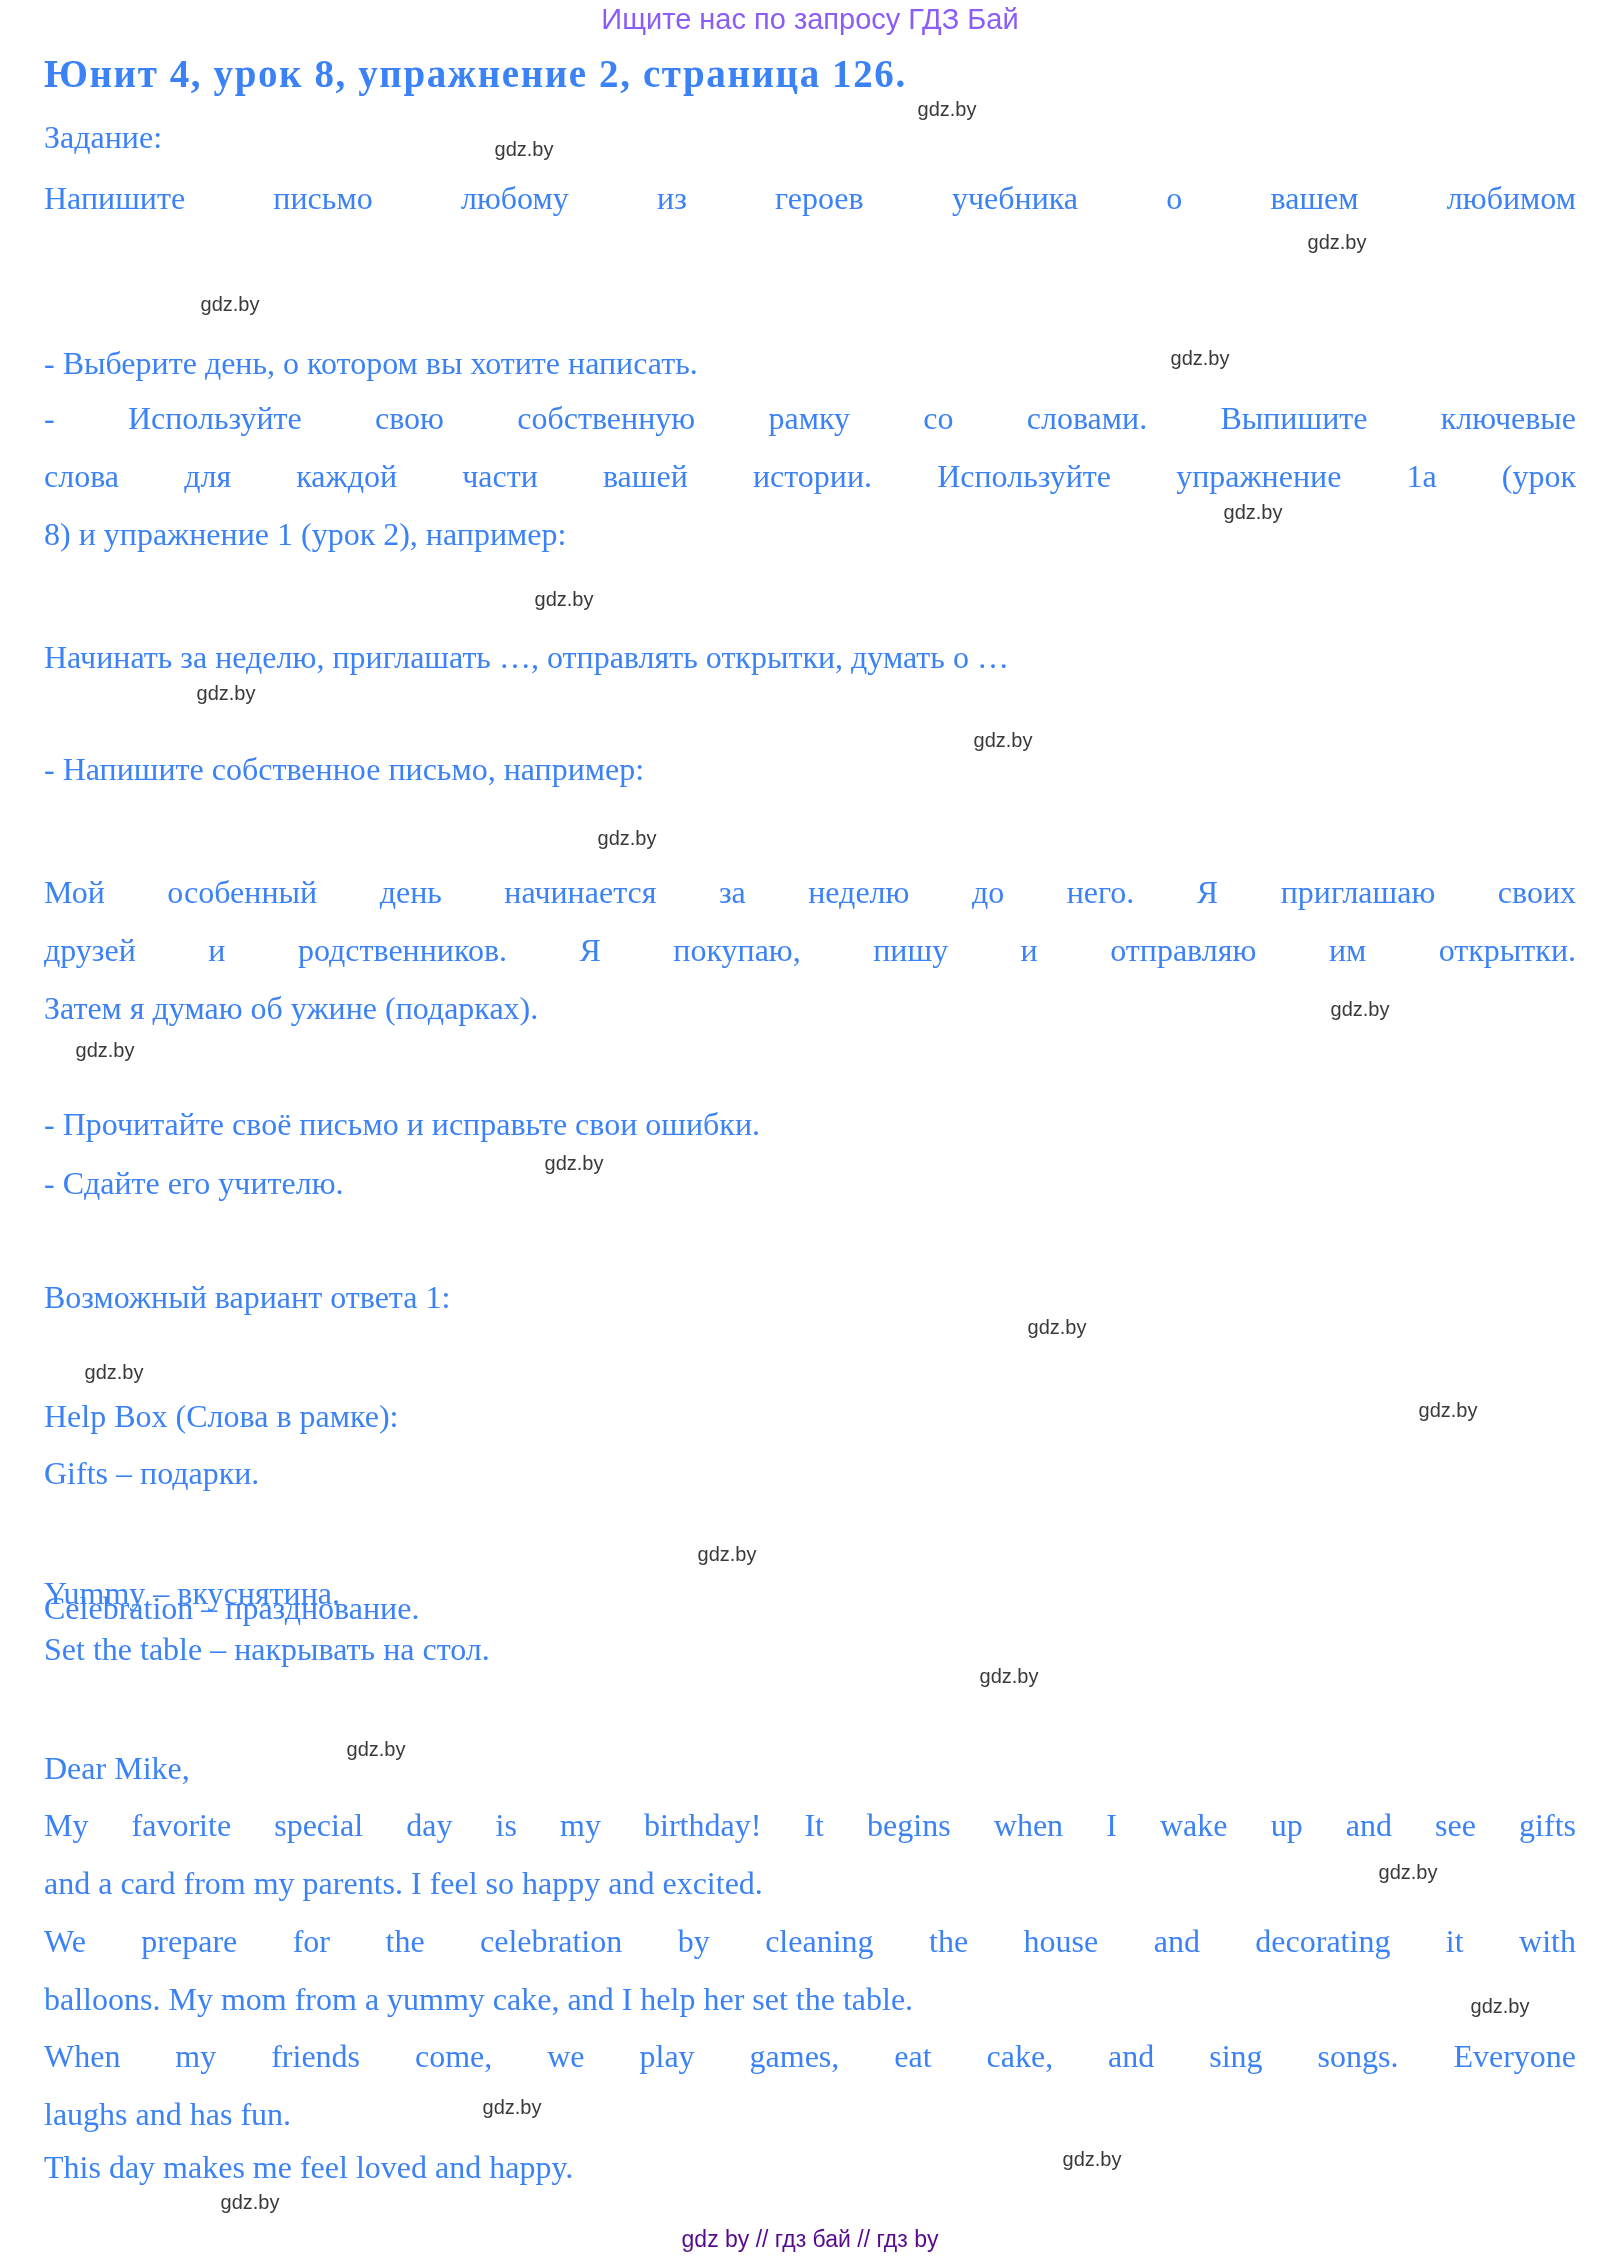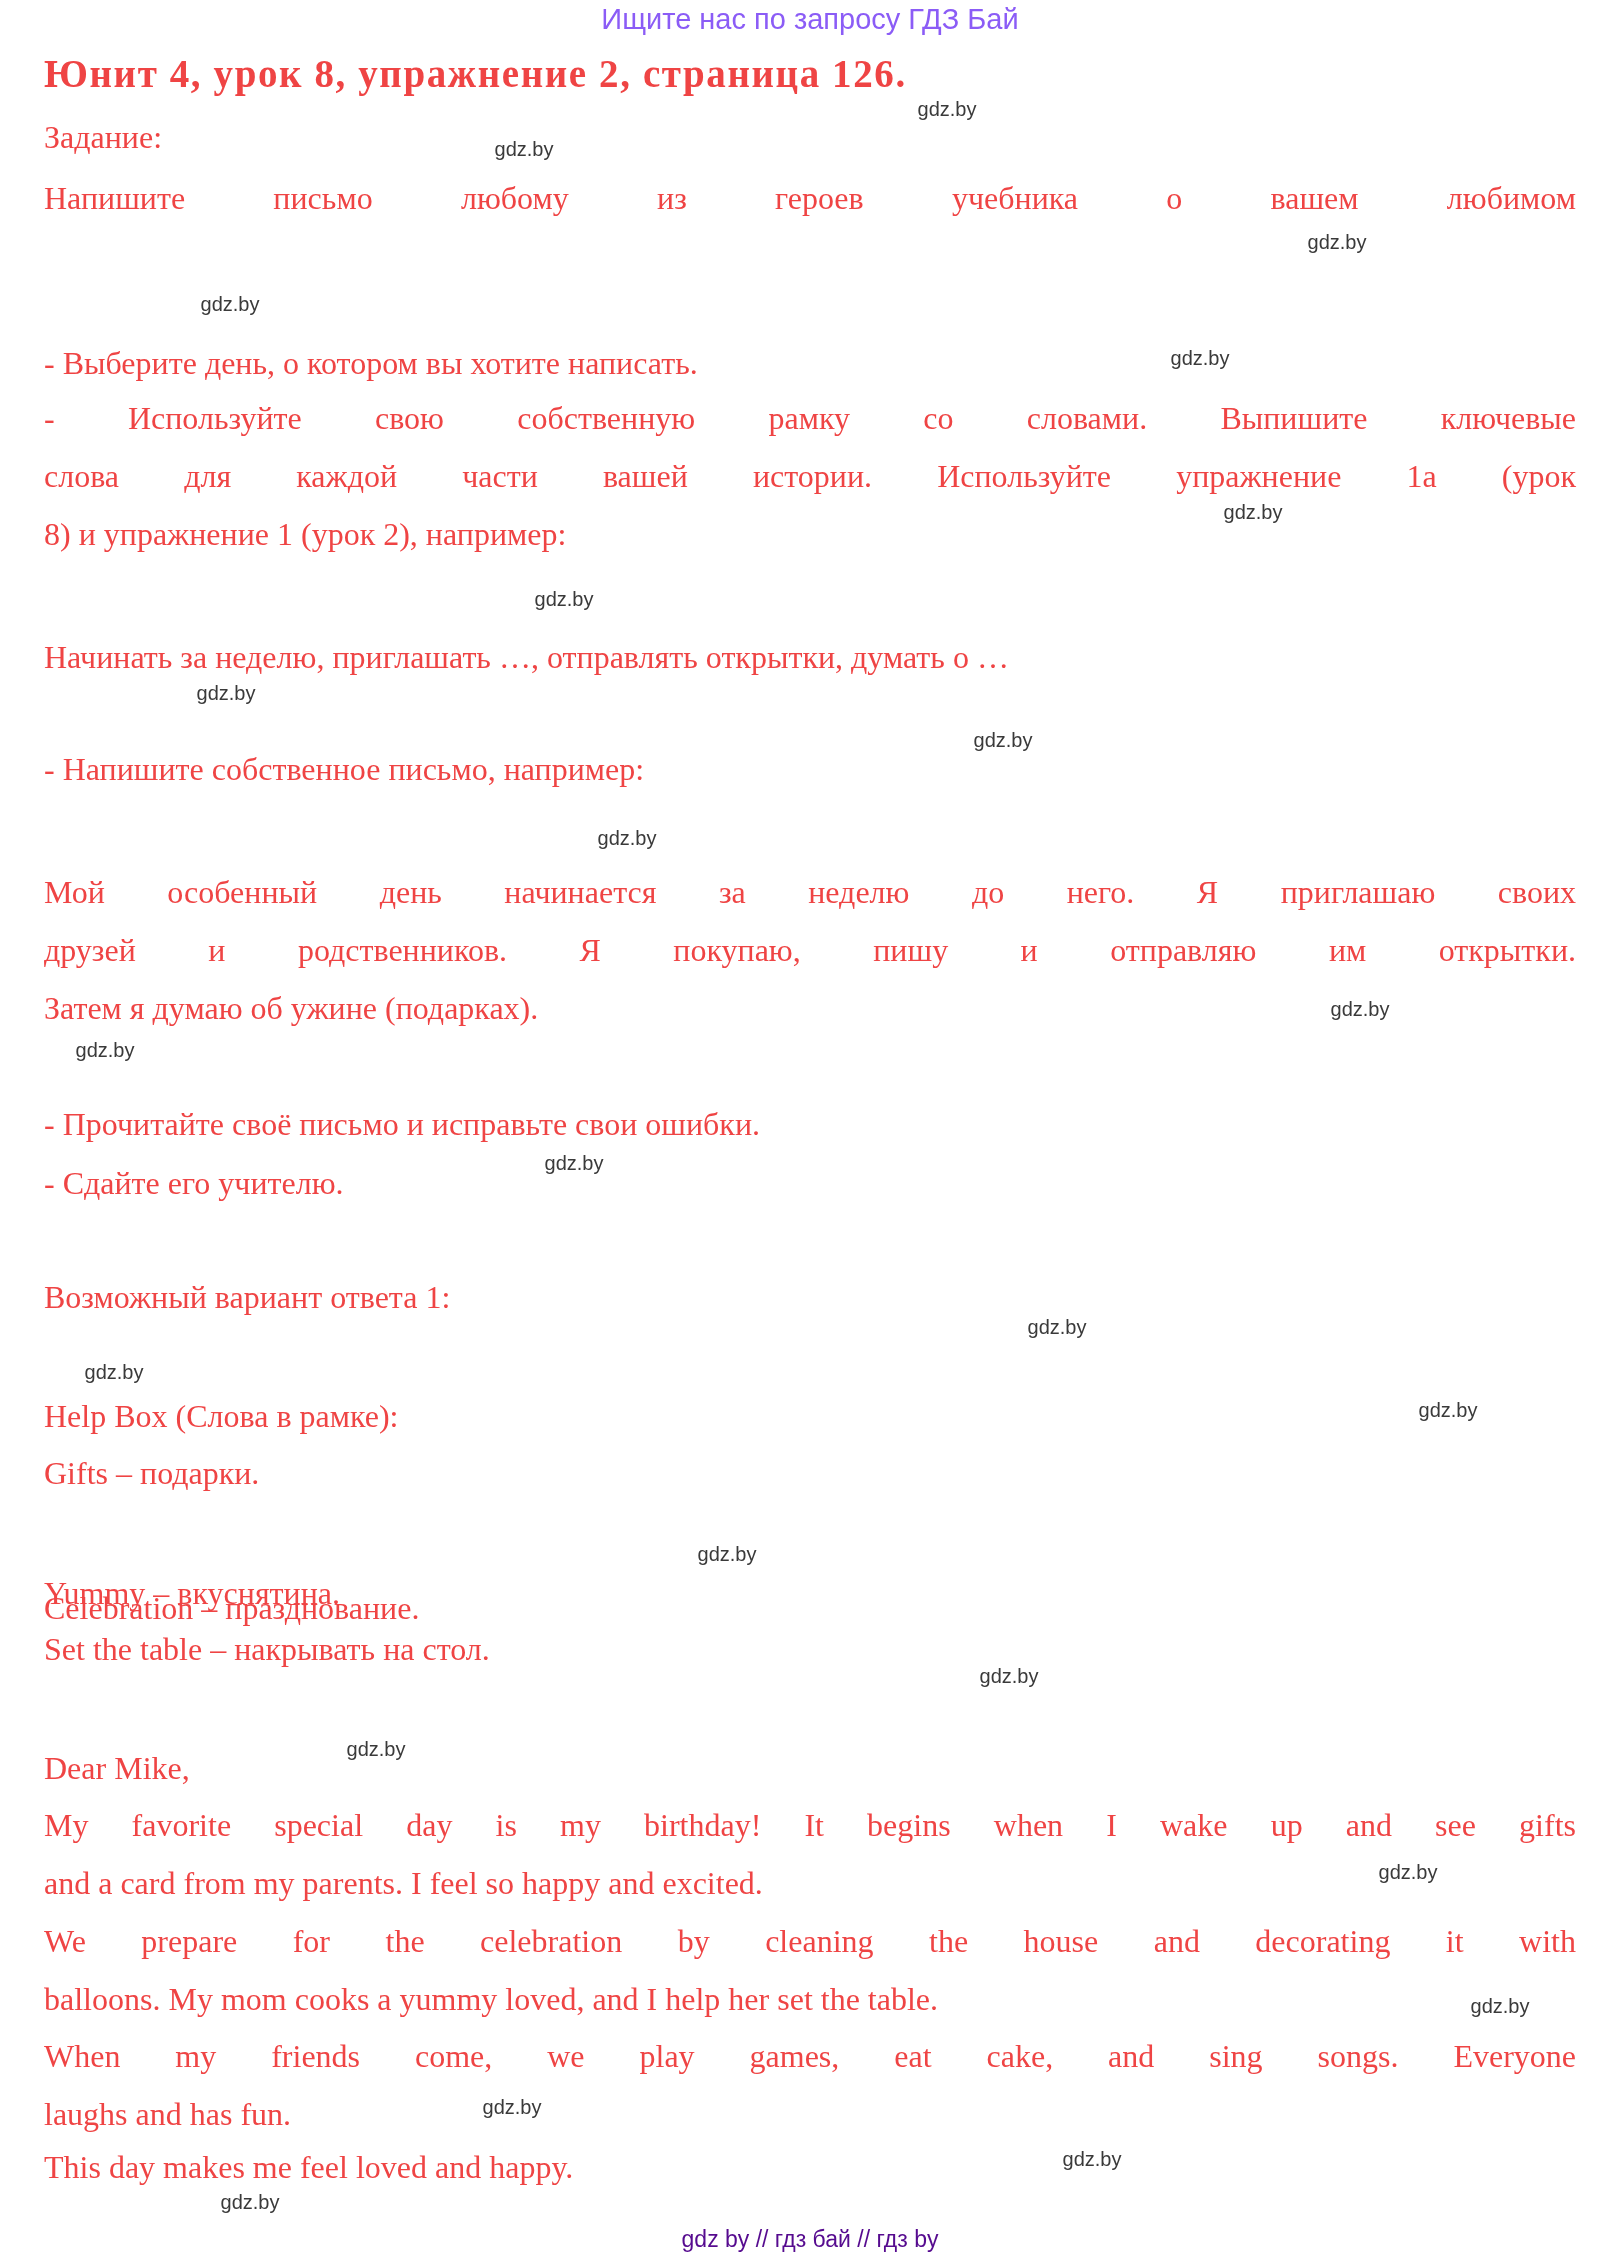--- a/index.html
+++ b/index.html
@@ -11,21 +11,21 @@
     overflow:hidden;
     font-family:"Liberation Serif", serif;
     color:#000000;
   }
   .blk{
     position:absolute;
     left:44px;
     right:44px;
     font-size:32px;
     line-height:58px;
-    color:#ef4444;
+    color:#3b82f6;
     white-space:normal;
   }
   .jline{ text-align:justify; text-align-last:justify; }
   .promo{
     position:absolute;
     top:1.6px; left:0; right:0;
     text-align:center;
     font-family:"Liberation Sans", sans-serif;
     font-size:29px;
     line-height:34px;
@@ -105,21 +105,21 @@
 
   <div class="blk" style="top:1739px;">Dear Mike,</div>
 
   <div class="blk" style="top:1796px;">
     <div class="jline">My favorite special day is my birthday! It begins when I wake up and see gifts</div>
     <div>and a card from my parents. I feel so happy and excited.</div>
   </div>
 
   <div class="blk" style="top:1912px;">
     <div class="jline">We prepare for the celebration by cleaning the house and decorating it with</div>
-    <div>balloons. My mom cooks a yummy loved, and I help her set the table.</div>
+    <div>balloons. My mom from a yummy cake, and I help her set the table.</div>
   </div>
 
   <div class="blk" style="top:2027px;">
     <div class="jline">When my friends come, we play games, eat cake, and sing songs. Everyone</div>
     <div>laughs and has fun.</div>
   </div>
 
   <div class="blk" style="top:2138px;">This day makes me feel loved and happy.</div>
 
   <div class="footer" style="color: rgb(86, 11, 143);">gdz by  //  гдз бай  //  гдз by</div>

